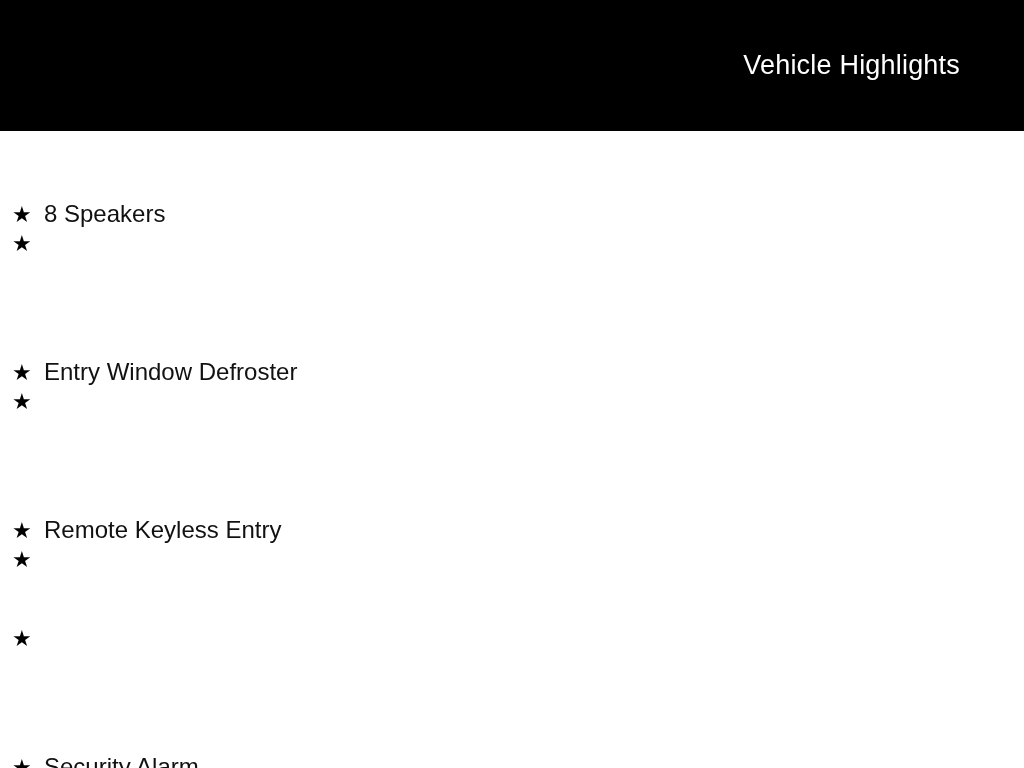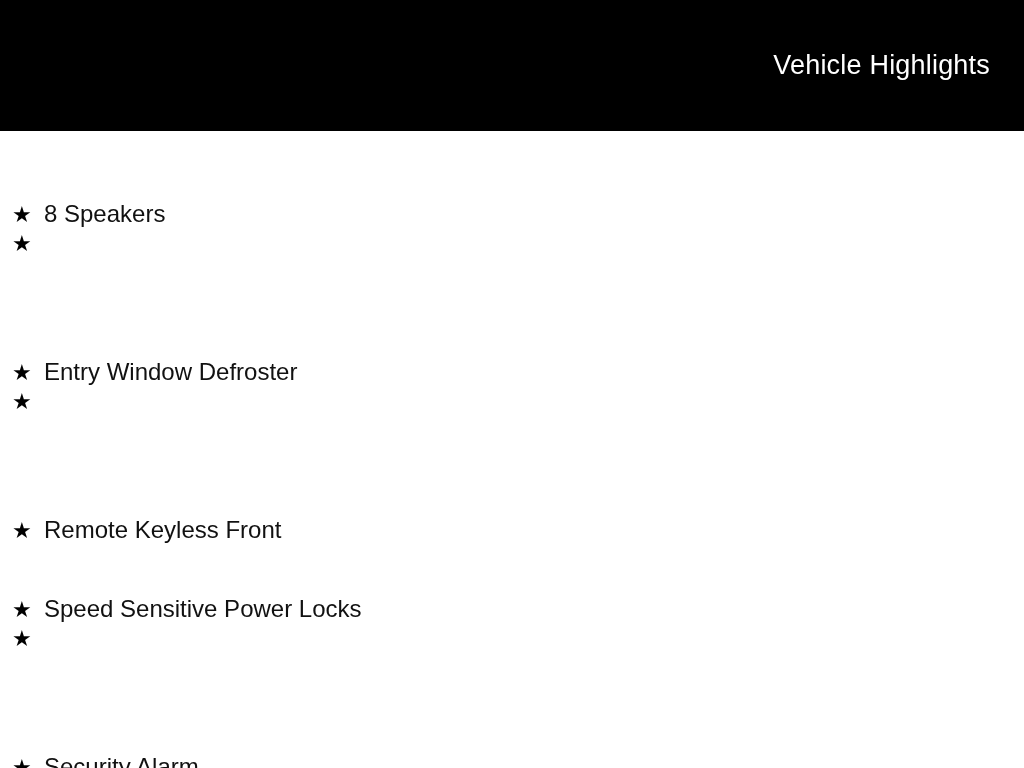--- a/index.html
+++ b/index.html
@@ -20,21 +20,21 @@
     background: #ffffff;
   }
   .header-bar {
     width: 100%;
     height: 131px;
     background: #000000;
     display: flex;
     align-items: center;
     justify-content: flex-end;
     box-sizing: border-box;
-    padding-right: 34px;
+    padding-right: 64px;
   }
   .header-title {
     color: #ffffff;
     font-size: 27px;
     font-weight: 400;
     letter-spacing: 0.2px;
     line-height: 1;
   }
   .highlights-list {
     list-style: none;
@@ -83,25 +83,24 @@
     </li>
     <li class="highlight-item">
       <span class="bullet-star">★</span>
       <span class="highlight-label">Entry Window Defroster</span>
     </li>
     <li class="highlight-item">
       <span class="bullet-star">★</span>
     </li>
     <li class="highlight-item">
       <span class="bullet-star">★</span>
-      <span class="highlight-label">Remote Keyless Front</span>
+      <span class="highlight-label">Remote Keyless Entry</span>
     </li>
     <li class="highlight-item">
       <span class="bullet-star">★</span>
-      <span class="highlight-label">Speed Sensitive Power Locks</span>
     </li>
     <li class="highlight-item">
       <span class="bullet-star">★</span>
     </li>
     <li class="highlight-item">
       <span class="bullet-star">★</span>
       <span class="highlight-label">Security Alarm</span>
     </li>
   </ul>
 

